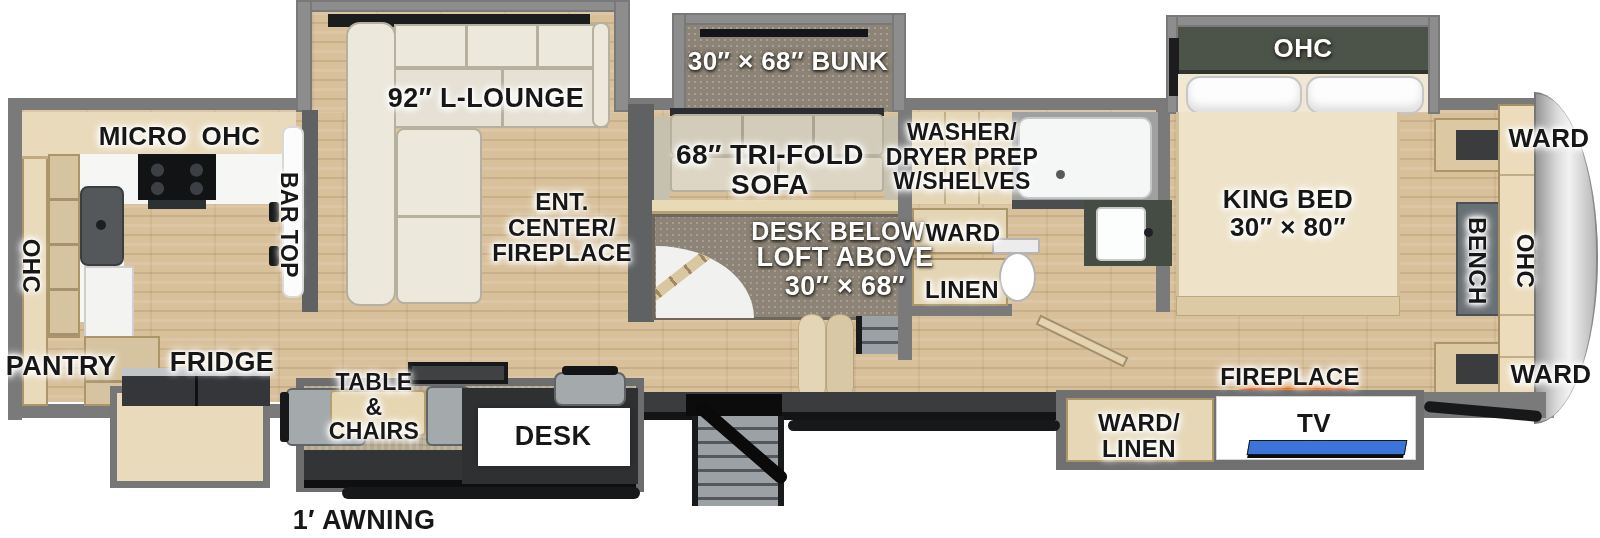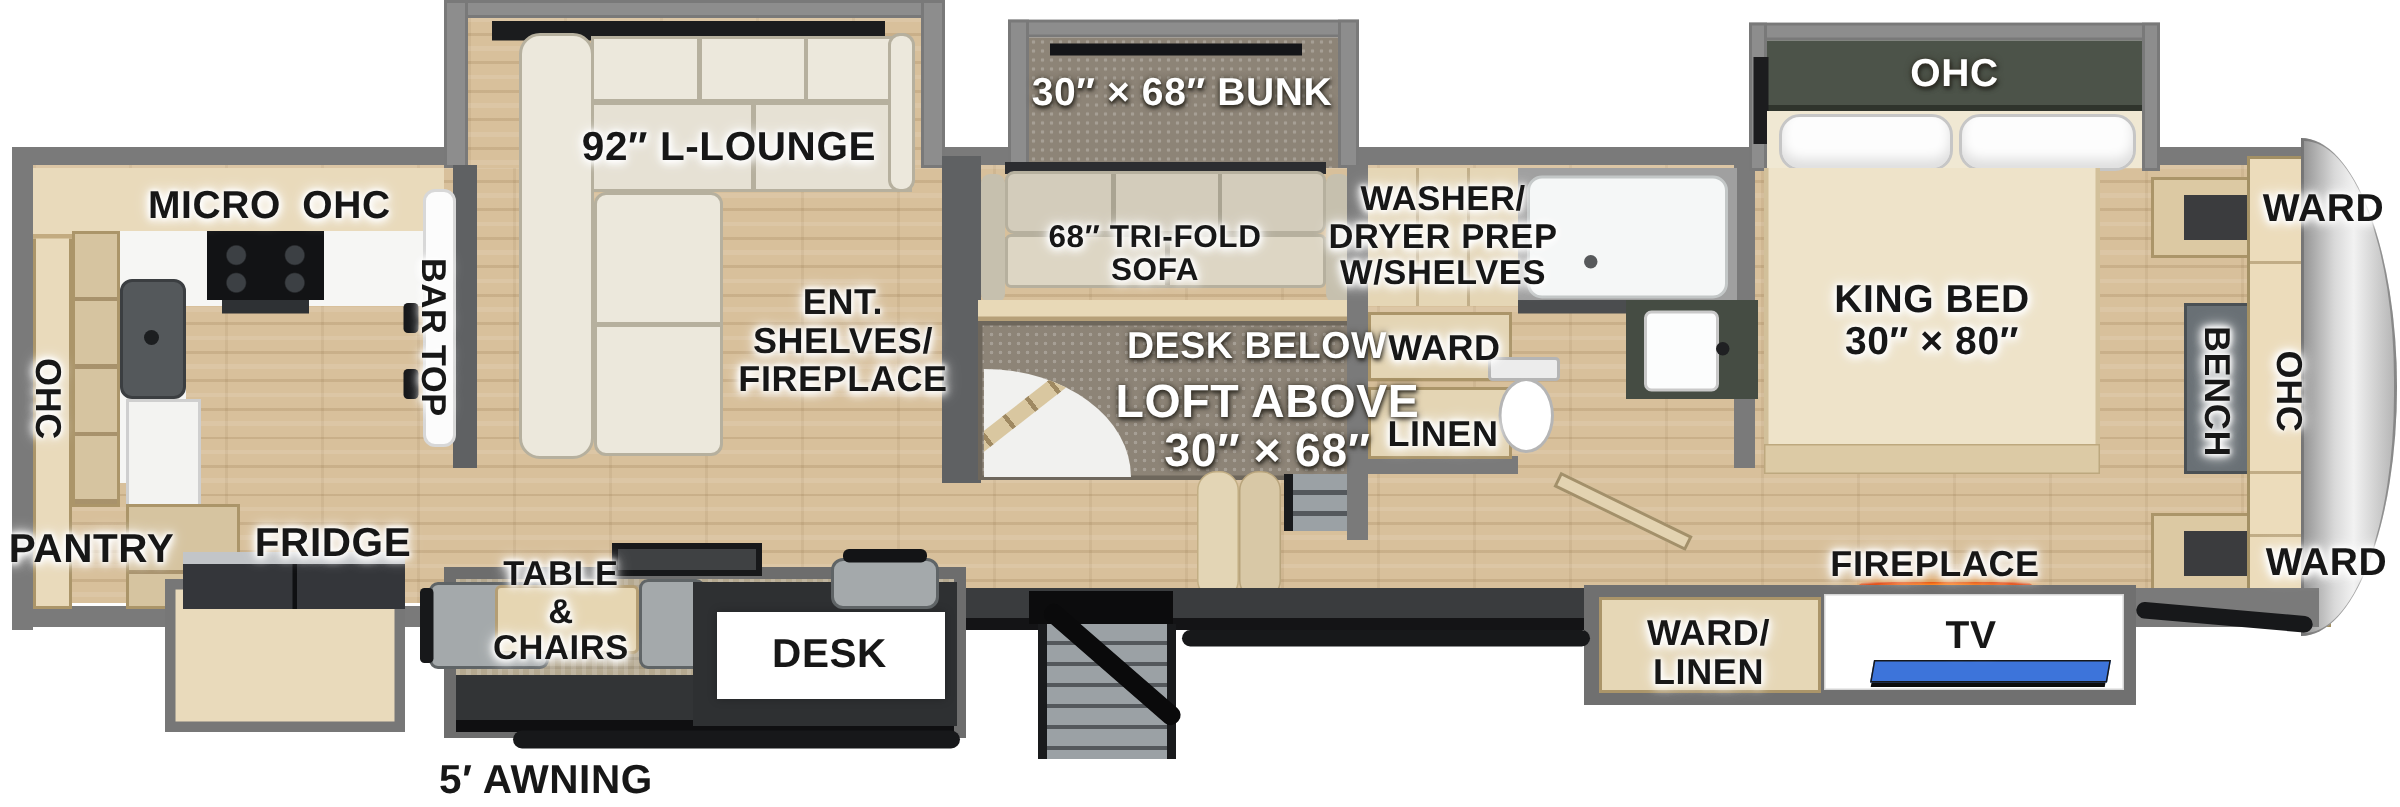--- a/index.html
+++ b/index.html
@@ -179,43 +179,43 @@
   <div class="abs rod" style="left:1424px;top:406px;width:118px;height:11px;transform:rotate(5deg);"></div>
 
   <div class="lbl" style="left:143px;top:137px;font-size:26px;">MICRO</div>
   <div class="lbl" style="left:231px;top:137px;font-size:26px;">OHC</div>
   <div class="lbl rot" style="left:31px;top:266px;font-size:24px;">OHC</div>
   <div class="lbl" style="left:61px;top:366px;font-size:27px;">PANTRY</div>
   <div class="lbl" style="left:222px;top:362px;font-size:27px;">FRIDGE</div>
   <div class="lbl rot" style="left:289px;top:225px;font-size:23px;">BAR TOP</div>
   <div class="lbl" style="left:486px;top:98px;font-size:27px;">92″ L-LOUNGE</div>
   <div class="lbl" style="left:562px;top:228px;font-size:24px;">ENT.
-SHELVES/
+CENTER/
 FIREPLACE</div>
   <div class="lbl wht" style="left:788px;top:62px;font-size:26px;">30″ × 68″ BUNK</div>
-  <div class="lbl" style="left:770px;top:170px;font-size:21px;">68″ TRI-FOLD
+  <div class="lbl" style="left:770px;top:170px;font-size:28px;">68″ TRI-FOLD
 SOFA</div>
   <div class="lbl" style="left:962px;top:157px;font-size:23px;">WASHER/
 DRYER PREP
 W/SHELVES</div>
   <div class="lbl wht" style="left:838px;top:231px;font-size:25px;">DESK BELOW</div>
-  <div class="lbl wht" style="left:845px;top:284px;font-size:31px;">LOFT ABOVE
+  <div class="lbl wht" style="left:845px;top:272px;font-size:27px;">LOFT ABOVE
 30″ × 68″</div>
   <div class="lbl" style="left:963px;top:233px;font-size:24px;">WARD</div>
   <div class="lbl" style="left:962px;top:290px;font-size:24px;">LINEN</div>
   <div class="lbl" style="left:1288px;top:214px;font-size:26px;">KING BED
 30″ × 80″</div>
   <div class="lbl wht" style="left:1303px;top:49px;font-size:26px;">OHC</div>
   <div class="lbl" style="left:1290px;top:377px;font-size:24px;">FIREPLACE</div>
   <div class="lbl" style="left:1139px;top:436px;font-size:24px;">WARD/
 LINEN</div>
   <div class="lbl" style="left:1314px;top:424px;font-size:26px;">TV</div>
   <div class="lbl" style="left:1549px;top:139px;font-size:26px;">WARD</div>
   <div class="lbl rot" style="left:1525px;top:261px;font-size:24px;">OHC</div>
   <div class="lbl rot" style="left:1477px;top:261px;font-size:24px;">BENCH</div>
   <div class="lbl" style="left:1551px;top:375px;font-size:26px;">WARD</div>
   <div class="lbl" style="left:553px;top:436px;font-size:27px;text-align:right;">DESK</div>
   <div class="lbl" style="left:374px;top:407px;font-size:23px;">TABLE
 &amp;
 CHAIRS</div>
-  <div class="lbl" style="left:364px;top:520px;font-size:27px;">5′ AWNING</div>
+  <div class="lbl" style="left:364px;top:520px;font-size:27px;">1′ AWNING</div>
 
 </div>
 
 </body></html>

